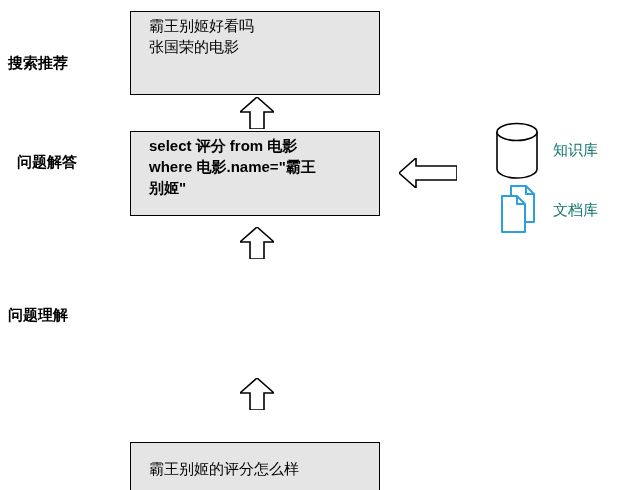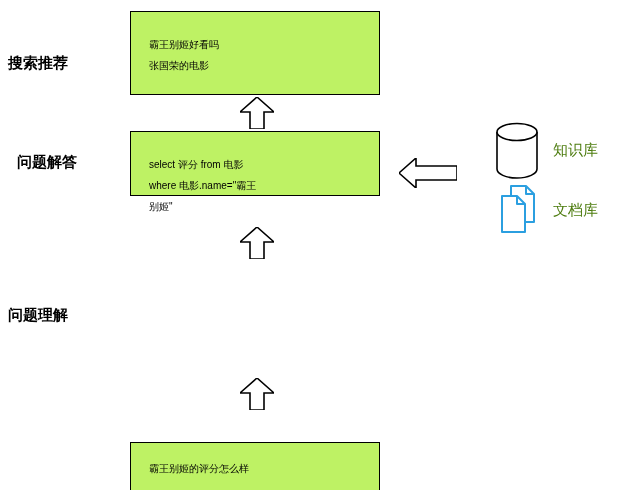--- a/index.html
+++ b/index.html
@@ -23,37 +23,37 @@
     font-weight: bold;
     color: #000;
     white-space: nowrap;
   }
   .box {
     position: absolute;
     left: 130px;
     width: 250px;
     box-sizing: border-box;
     border: 1.6px solid #000;
-    background: #bef264;
-    font-size: 10px;
+    background: #e5e5e5;
+    font-size: 15px;
     color: #000;
-    padding: 22px 18px;
+    padding: 3px 18px;
     line-height: 21px;
   }
   .box .line { white-space: nowrap; }
   .box .indent { padding-left: 45px; }
   .box .red { color: #ff0000; }
   .arrow {
     position: absolute;
   }
   .src-label {
     position: absolute;
     left: 553px;
     font-size: 15px;
-    color: #4d7c0f;
+    color: #0f766e;
     white-space: nowrap;
   }
   .icon-wrap { position: absolute; }
 </style>
 </head>
 <body>
 
 <div class="canvas">
 
   <div class="stage-label" style="top:30px;margin-top:24px;">搜索推荐</div>
@@ -64,21 +64,21 @@
     <div class="line">霸王别姬好看吗</div>
     <div class="line">张国荣的电影</div>
   </div>
 
   <div class="arrow icon-wrap" style="left:240px; top:97px;">
     <svg width="34" height="32" viewBox="0 0 34 32">
       <polygon points="17,0 34,15 24,15 24,32 10,32 10,15 0,15" fill="#ffffff" stroke="#000000" stroke-width="1.6"></polygon>
     </svg>
   </div>
 
-  <div class="box" style="top:131px; height:65px;">
+  <div class="box" style="top:131px; height:85px;font-weight:bold;">
     <div class="line">select 评分 from 电影</div>
     <div class="line">where 电影.name="霸王</div>
     <div class="line">别姬"</div>
   </div>
 
   <div class="arrow icon-wrap" style="left:240px; top:227px;">
     <svg width="34" height="32" viewBox="0 0 34 32">
       <polygon points="17,0 34,15 24,15 24,32 10,32 10,15 0,15" fill="#ffffff" stroke="#000000" stroke-width="1.6"></polygon>
     </svg>
   </div>

